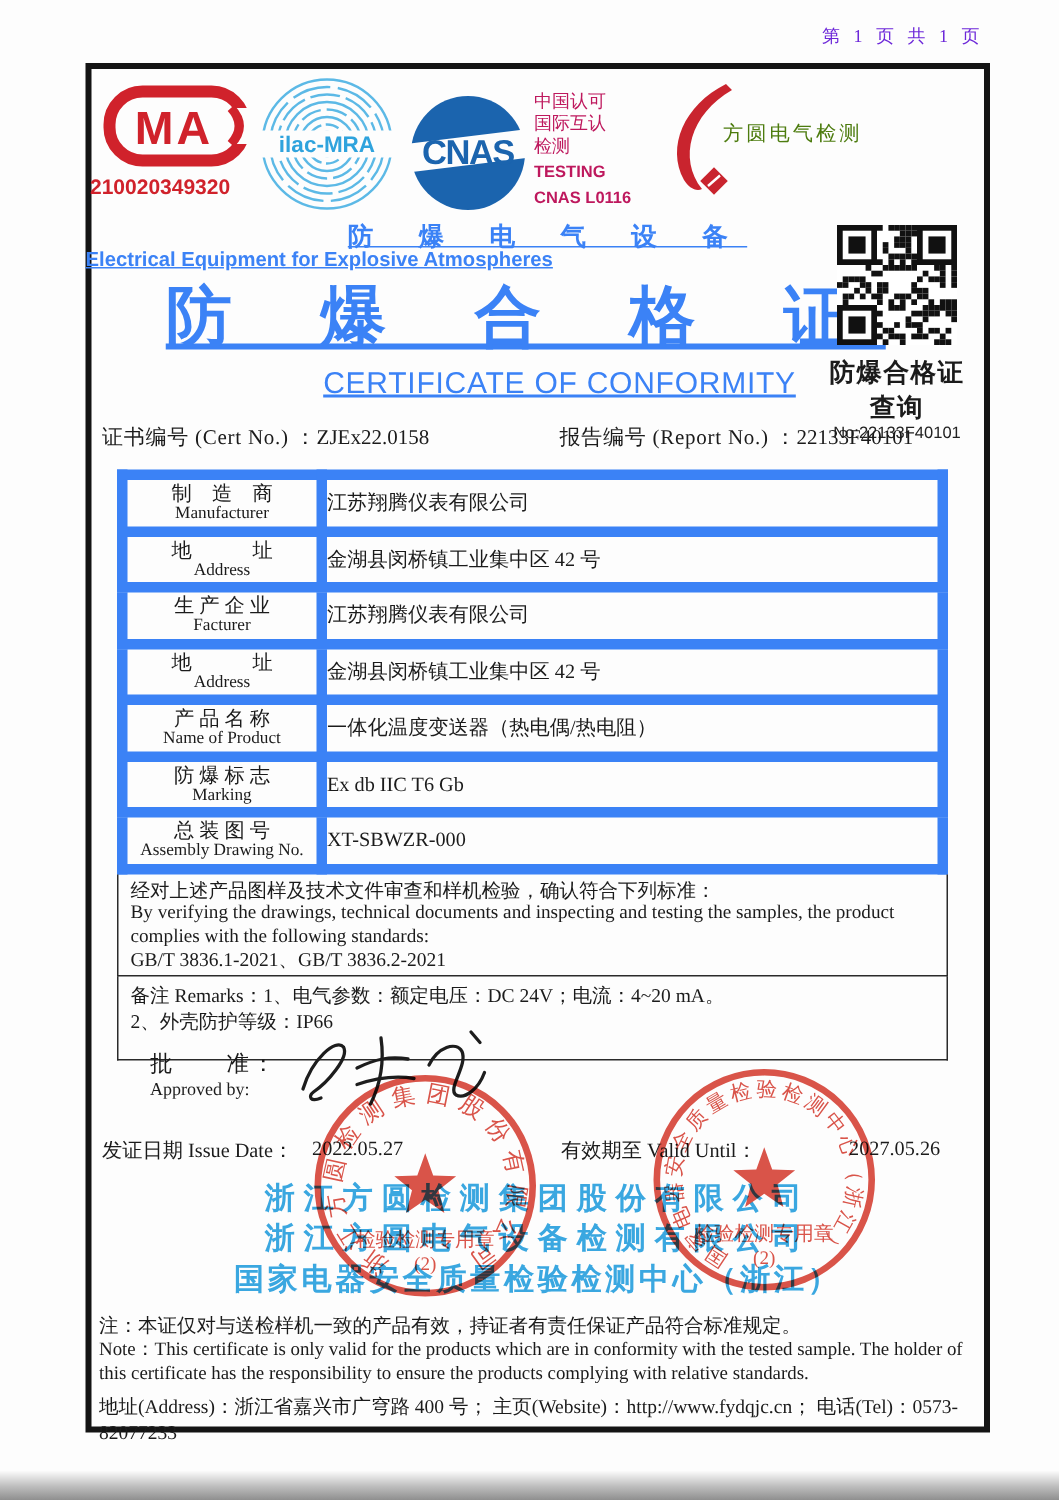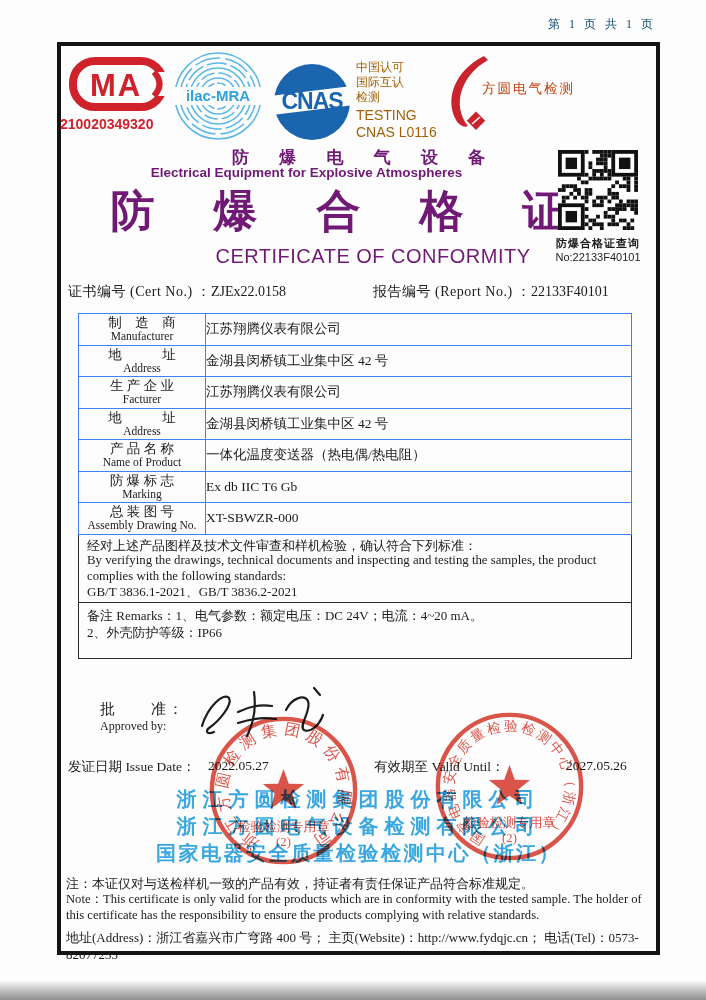--- a/index.html
+++ b/index.html
@@ -1,53 +1,53 @@
 <!DOCTYPE html>
 <html><head>
 <meta charset="utf-8">
 <style>
   html,body{margin:0;padding:0;background:#ffffff;}
   .page{position:relative;width:706px;height:1000px;background:#fdfdfd;overflow:hidden;
         font-family:"Liberation Serif",serif;color:#1b1b1b;}
   .abs{position:absolute;}
   
-  .page-num{top:16px;left:548px;width:110px;font-size:12px;letter-spacing:3px;color:#0c4a6e;}
+  .page-num{top:16px;left:548px;width:110px;font-size:12px;letter-spacing:3px;color:#6d28d9;}
   
   .frame{top:42px;left:57px;width:603px;height:913px;border:4px solid #141414;box-sizing:border-box;}
   
   .cma{top:56px;left:68px;text-align:center;}
   .cma-num{top:116px;left:60px;width:120px;color:#d0222b;
            font-family:"Liberation Sans",sans-serif;font-weight:bold;font-size:14px;}
   .ilac{top:50px;left:172px;}
   .cnas{top:62px;left:272px;}
-  .cnas-side{top:60px;left:356px;font-size:12px;line-height:15px;color:#a16207;}
-  .cnas-side .b{font-family:"Liberation Sans",sans-serif;font-weight:normal;font-size:14px;line-height:13px;margin-top:4px;}
+  .cnas-side{top:60px;left:356px;font-size:12px;line-height:15px;color:#be185d;}
+  .cnas-side .b{font-family:"Liberation Sans",sans-serif;font-weight:bold;font-size:11px;line-height:13px;margin-top:4px;}
   .fy-logo{top:54px;left:440px;}
-  .fy-text{top:80px;left:482px;font-size:13.5px;letter-spacing:2px;color:#c2410c;}
-  
-  .blue{color:#701a75;}
+  .fy-text{top:80px;left:482px;font-size:13.5px;letter-spacing:2px;color:#4d7c0f;}
+  
+  .blue{color:#3b82f6;text-decoration:underline;}
   .hd-cn{top:146px;left:57px;width:603px;text-align:center;font-size:17px;font-weight:bold;letter-spacing:13px;text-indent:13px;}
-  .hd-en{top:165px;left:57px;width:499px;text-align:center;font-family:"Liberation Sans",sans-serif;
+  .hd-en{top:165px;left:57px;width:499px;text-align:left;font-family:"Liberation Sans",sans-serif;
          font-weight:bold;font-size:13.5px;}
   .hd-big{top:182px;left:37px;width:603px;text-align:center;font-size:44px;font-weight:bold;letter-spacing:24px;text-indent:24px;}
   .hd-sub{top:245px;left:57px;width:632px;text-align:center;font-family:"Liberation Sans",sans-serif;
           font-size:20px;letter-spacing:.5px;}
   
   .qr{top:150px;left:552px;width:92px;text-align:center;}
-  .qr-cap{font-size:11px;font-weight:bold;letter-spacing:1px;margin-top:2px;}
+  .qr-cap{font-size:17px;font-weight:bold;letter-spacing:1px;margin-top:2px;}
   .qr-no{font-family:"Liberation Sans",sans-serif;font-size:11px;color:#222;}
   
   .certline{top:283px;left:68px;width:575px;font-size:14px;}
   .certline .lab{letter-spacing:.5px;}
   .certline .v{font-family:"Liberation Serif",serif;}
   .rep{position:absolute;left:305px;top:0;}
   
   .tablewrap{top:313px;left:78px;width:554px;}
   table.ct{border-collapse:collapse;width:554px;table-layout:fixed;}
-  table.ct td{border:1px solid #3b82f6;padding:0;}
+  table.ct td{border:7px solid #3b82f6;padding:0;}
   td.hcell{width:126px;text-align:center;vertical-align:middle;height:30.5px;}
   td.vcell{padding-left:12px;font-size:13.5px;}
   .hcn{font-size:13.5px;line-height:15px;}
   .hen{font-size:11.5px;line-height:13px;}
   .stdbox{border:1px solid #2a2a2a;border-top:none;padding:3px 8px 2px 8px;font-size:13px;line-height:15.5px;}
   .stdbox .en{font-size:12.8px;}
   .rembox{border:1px solid #2a2a2a;border-top:none;padding:4px 8px 17px 8px;font-size:13px;line-height:17px;}
   
   .appr-cn{top:700px;left:100px;font-size:15px;letter-spacing:2px;}
   .appr-en{top:719px;left:100px;font-size:12px;}

